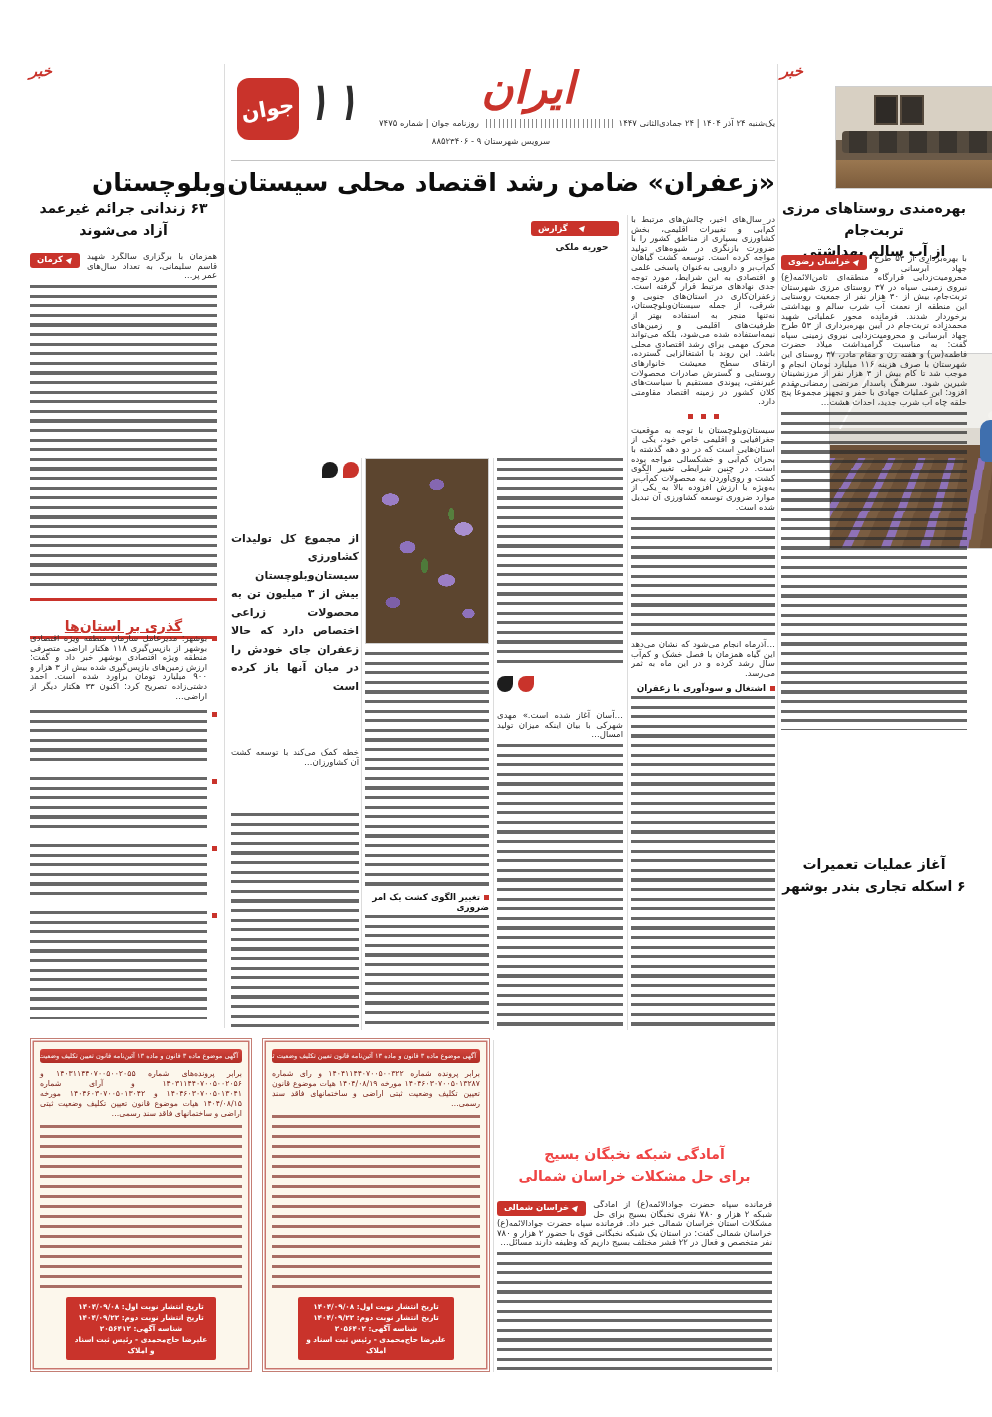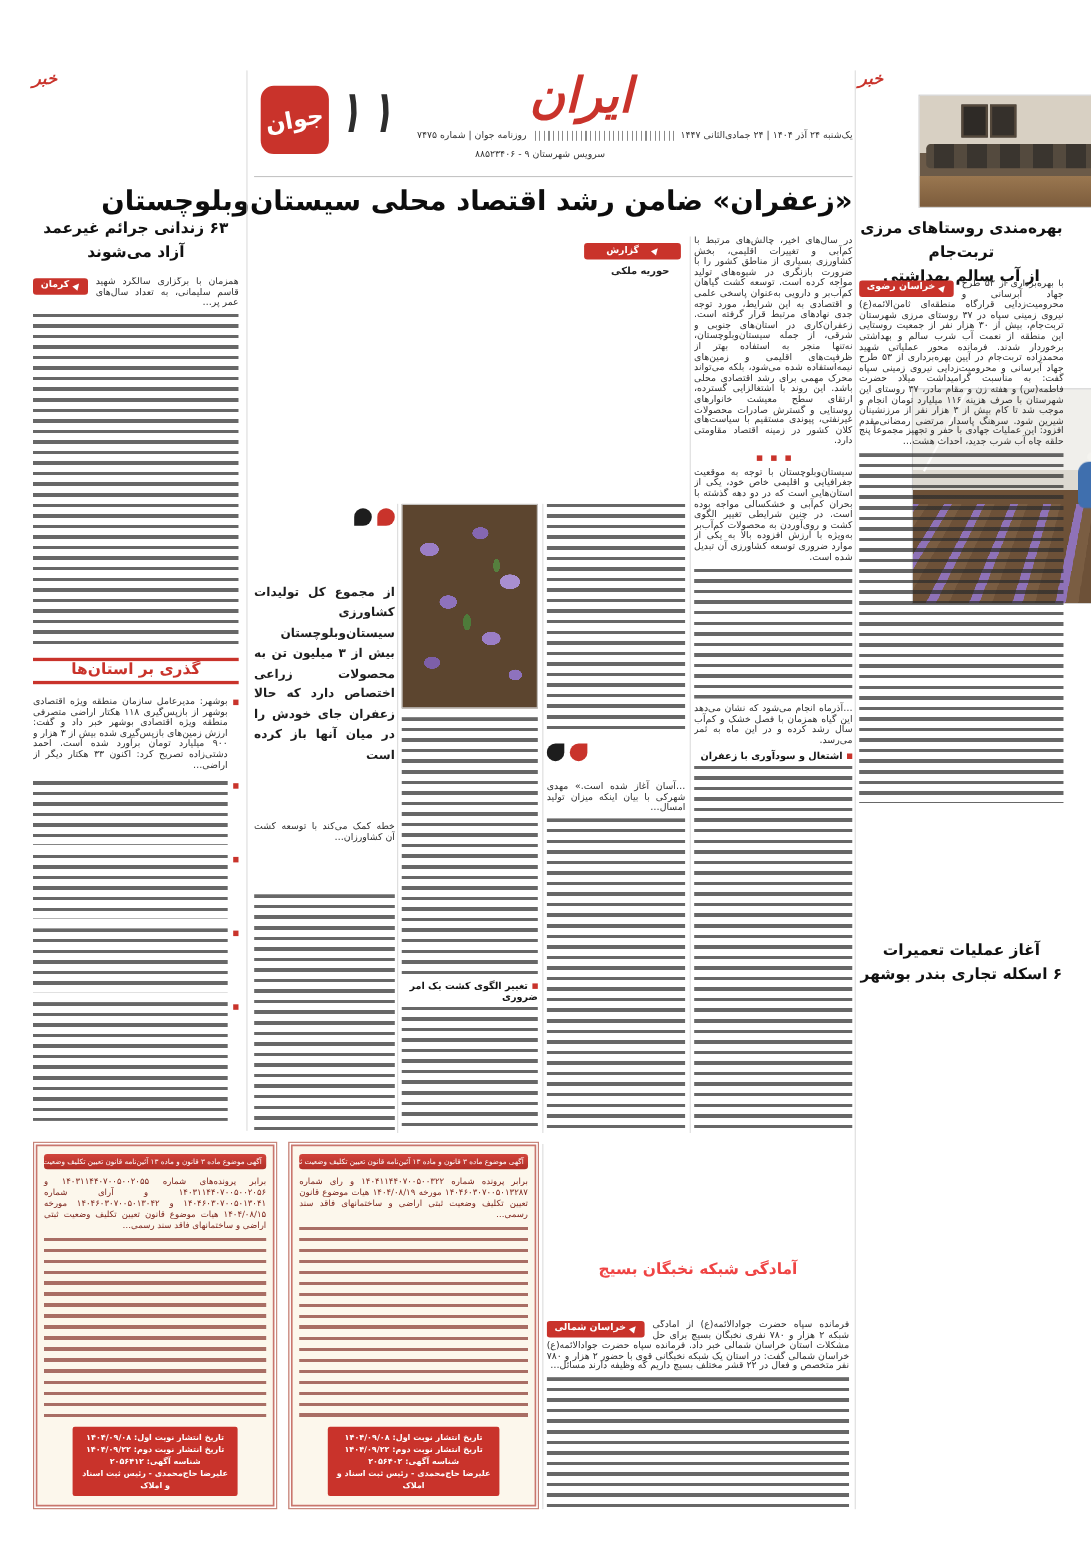--- a/index.html
+++ b/index.html
@@ -24,22 +24,22 @@
   .qwrap{display:flex;gap:5px;margin:4px 0 10px;}
   .qb{width:16px;height:16px;}
   .q-black{background:#1d1d1d;}
   .q-red{background:#c9332b;}
   .q9{border-radius:50% 50% 50% 0;}
   .q6{border-radius:50% 0 50% 50%;}
   .khabar{color:#c9332b;font-weight:bold;font-style:italic;font-size:15px;transform:skewX(-6deg);}
   .vline{width:1px;background:#dcdcdc;}
   .hline{height:1px;background:#c4c4c4;}
   .photo{border:1px solid #cfcfcf;box-sizing:border-box;position:relative;overflow:hidden;}
-  .provhead{color:#c9332b;font-weight:bold;font-size:14px;text-align:center;padding:0 0 2px;
-            border-top:3px solid #c9332b;border-bottom:3px solid #c9332b;letter-spacing:1px;}
+  .provhead{color:#c9332b;font-weight:bold;font-size:14px;text-align:center;padding:17px 0 2px;
+            border-top:3px solid #c9332b;border-bottom:3px solid #c9332b;letter-spacing:1px;text-decoration:underline;}
   .pitem{position:relative;padding-right:10px;margin-bottom:9px;}
   .pbullet{position:absolute;right:0;top:2px;width:5px;height:5px;background:#c9332b;}
   .adbox{box-sizing:border-box;background:#fcf7ec;border:1px solid #c47e74;
          box-shadow:inset 0 0 0 1.5px #fff,inset 0 0 0 3px #c9766d;
          padding:10px 9px 9px;display:flex;flex-direction:column;gap:6px;}
   .adtitle{background:linear-gradient(#d2453c,#b02e27);color:#fff;font-size:6.6px;border-radius:3px;
            padding:3px 4px;text-align:center;white-space:nowrap;overflow:hidden;flex:none;}
   .adbody{font-size:7.8px;line-height:10px;color:#7c241c;text-align:justify;flex:none;}
   .adgreek{flex:1;min-height:10px;background-image:repeating-linear-gradient(to bottom,rgba(124,36,28,.65) 0 3px,transparent 3px 10px);}
   .adfooter{flex:none;background:#c9332b;color:#fff;font-size:7.3px;line-height:11px;text-align:center;
@@ -113,21 +113,21 @@
     </div>
     <div class="pitem" style="flex:1;display:flex;">
       <span class="pbullet"></span>
       <div class="greek gflex" style="width:100%;"></div>
     </div>
   </div>
 
   <div class="abs" style="left:231px;top:168px;width:544px;font-size:25px;font-weight:bold;color:#0d0d0d;text-align:center;white-space:nowrap;letter-spacing:-0.5px;">«زعفران» ضامن رشد اقتصاد محلی سیستان‌وبلوچستان</div>
 
   <div class="abs" style="left:538px;top:216px;width:88px;">
-    <span class="tag" style="float:none;display:inline-flex;width:74px;justify-content:center;gap:12px;">
+    <span class="tag" style="float:none;display:inline-flex;width:74px;justify-content:flex-end;gap:12px;">
       <i class="tag-tri"></i>
         <b>گزارش</b>
     </span>
     <div class="byline" style="margin-top:3px;">حوریه ملکی</div>
   </div>
 
   <div class="abs photo" style="left:231px;top:250px;width:394px;height:196px;background:linear-gradient(#f0efeb 0 38%,#ddd9d1 38% 47%,#6d5138 47%);">
     <div class="abs" style="left:30px;top:-10px;width:2px;height:90px;background:#fdfdfc;transform:rotate(28deg);"></div>
 
     <div class="abs" style="left:-20%;bottom:-6px;width:140%;height:58%;background:repeating-linear-gradient(92deg,#6d5138 0 16px,#8f72b8 16px 24px,#7a5d42 24px 34px);transform:perspective(260px) rotateX(38deg);"></div>
@@ -201,20 +201,21 @@
     <div class="greek gflex" style="margin-top:4px;"></div>
   </div>
 
   <div class="abs htitle" style="left:781px;top:854px;width:186px;">
     <div>آغاز عملیات تعمیرات</div>
     <div>۶ اسکله تجاری بندر بوشهر</div>
   </div>
 
   <div class="abs htitle" style="left:497px;top:1144px;width:275px;color:#ef4444;">
     <div>آمادگی شبکه نخبگان بسیج</div>
+    <div>برای حل مشکلات خراسان شمالی</div>
   </div>
   <div class="abs flexcol" style="left:497px;top:1200px;width:275px;height:170px;">
     <p class="bodytext">
       <span class="tag">
           <i class="tag-tri"></i>
           <b>خراسان شمالی</b>
         </span>
       <span>فرمانده سپاه حضرت جوادالائمه(ع) از آمادگی شبکه ۲ هزار و ۷۸۰ نفری نخبگان بسیج برای حل مشکلات استان خراسان شمالی خبر داد. فرمانده سپاه حضرت جوادالائمه(ع) خراسان شمالی گفت: در استان یک شبکه نخبگانی قوی با حضور ۲ هزار و ۷۸۰ نفر متخصص و فعال در ۲۲ قشر مختلف بسیج داریم که وظیفه دارند مسائل…</span>
     </p>
     <div class="greek gflex" style="margin-top:4px;"></div>

